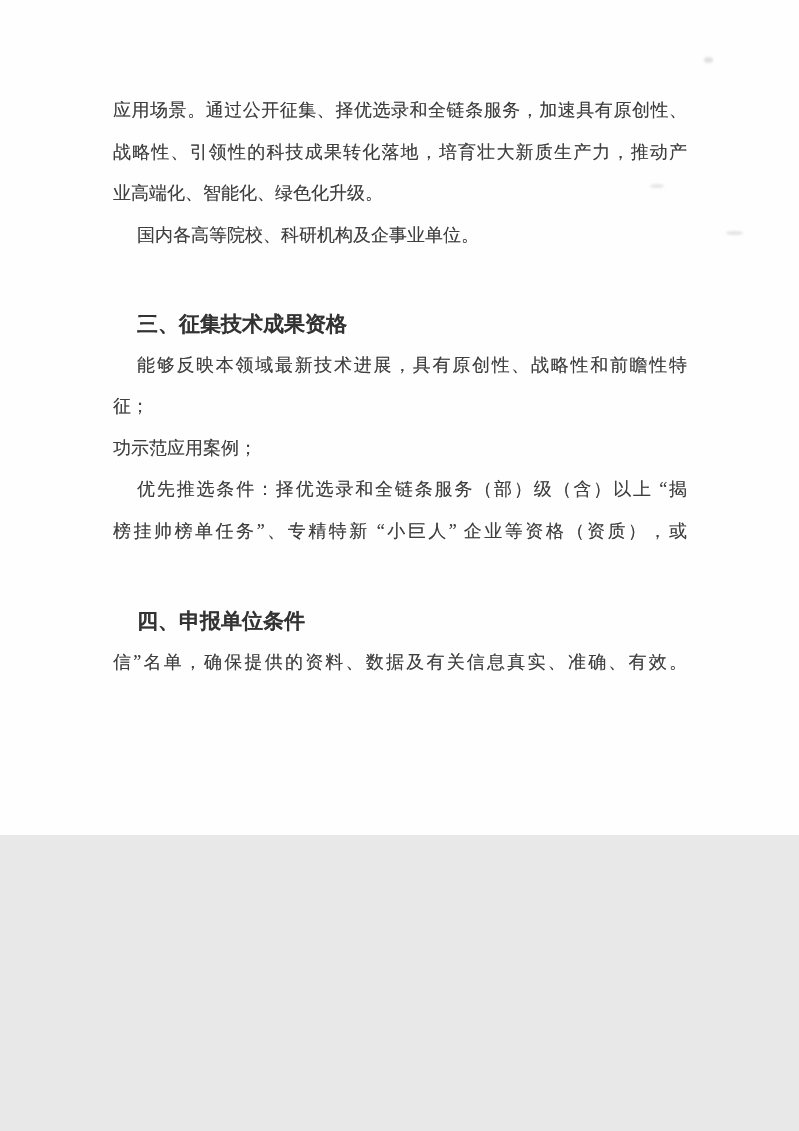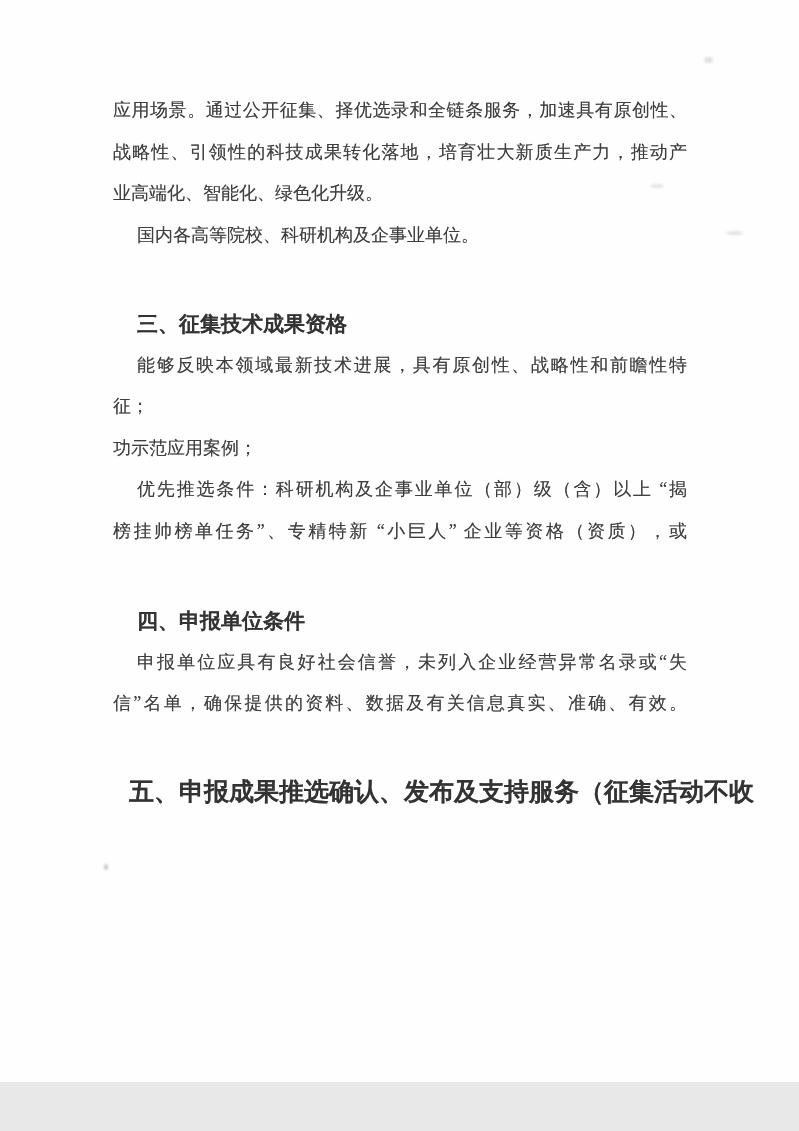--- a/index.html
+++ b/index.html
@@ -1,20 +1,20 @@
 <!DOCTYPE html>
 <html><head>
 <meta charset="utf-8">
 <style>
   * { margin: 0; padding: 0; box-sizing: border-box; }
   html, body { background: #e8e8e8; }
   .page {
     position: relative;
     width: 799px;
-    height: 1082px;
+    height: 835px;
     background: #fefefe;
     overflow: hidden;
     font-family: "Liberation Serif", "DejaVu Serif", serif;
     color: #3f3f3f;
   }
   .content {
     position: absolute;
     left: 113px;
     top: 90px;
     width: 574px;
@@ -71,28 +71,26 @@
     <div class="line just">应用场景。通过公开征集、择优选录和全链条服务，加速具有原创性、</div>
     <div class="line just">战略性、引领性的科技成果转化落地，培育壮大新质生产力，推动产</div>
     <div class="line">业高端化、智能化、绿色化升级。</div>
 
     <div class="line indent">国内各高等院校、科研机构及企事业单位。</div>
 
     <div class="heading gap-b">三、征集技术成果资格</div>
     <div class="line just indent">能够反映本领域最新技术进展，具有原创性、战略性和前瞻性特</div>
     <div class="line">征；</div>
     <div class="line">功示范应用案例；</div>
-    <div class="line just indent">优先推选条件：科研机构及企事业单位（部）级（含）以上 “揭</div>
+    <div class="line just indent">优先推选条件：择优选录和全链条服务（部）级（含）以上 “揭</div>
     <div class="line just">榜挂帅榜单任务”、专精特新 “小巨人” 企业等资格（资质），或</div>
 
     <div class="heading gap-c">四、申报单位条件</div>
-    <div class="line just indent">申报单位应具有良好社会信誉，未列入企业经营异常名录或“失</div>
     <div class="line just">信”名单，确保提供的资料、数据及有关信息真实、准确、有效。</div>
 
-    <div class="heading heading-large gap-d">五、申报成果推选确认、发布及支持服务（征集活动不收</div>
 
   </div>
 
   <div class="speck speck-1"></div>
   <div class="speck speck-2"></div>
   <div class="speck speck-3"></div>
   <div class="speck speck-4"></div>
 </div>
 
 </body></html>

